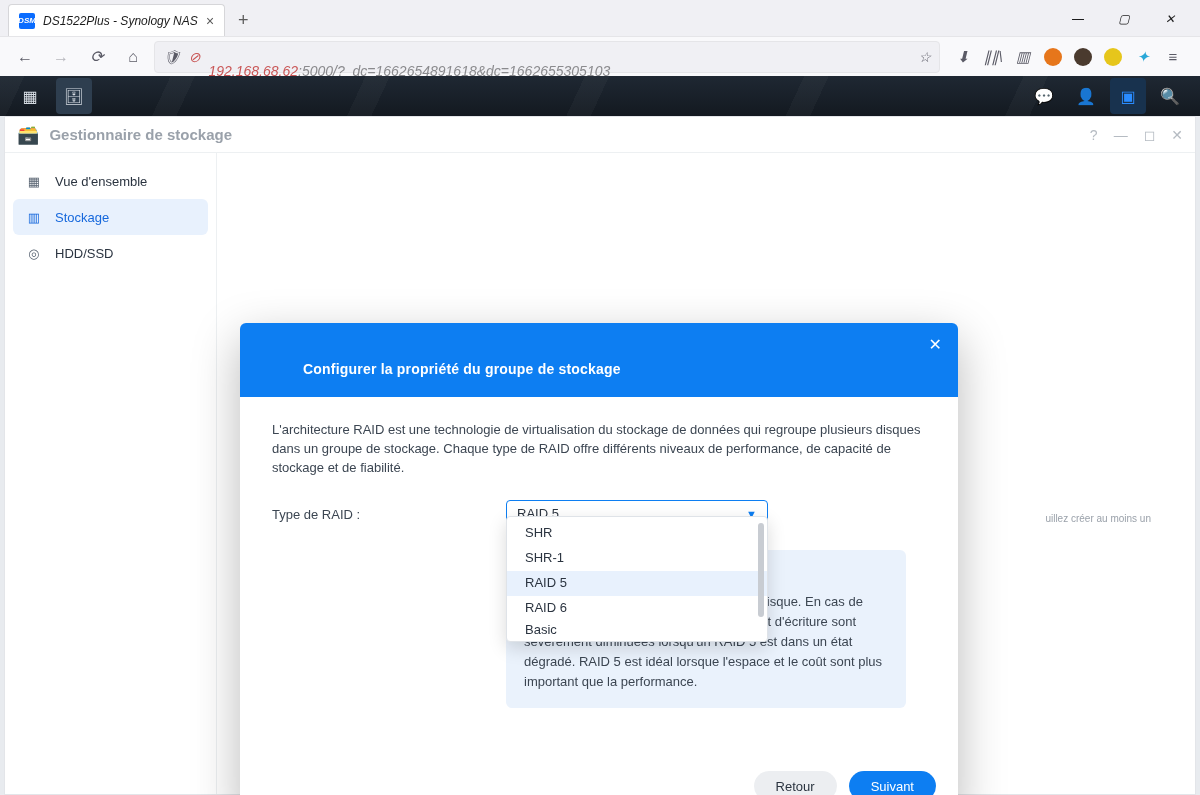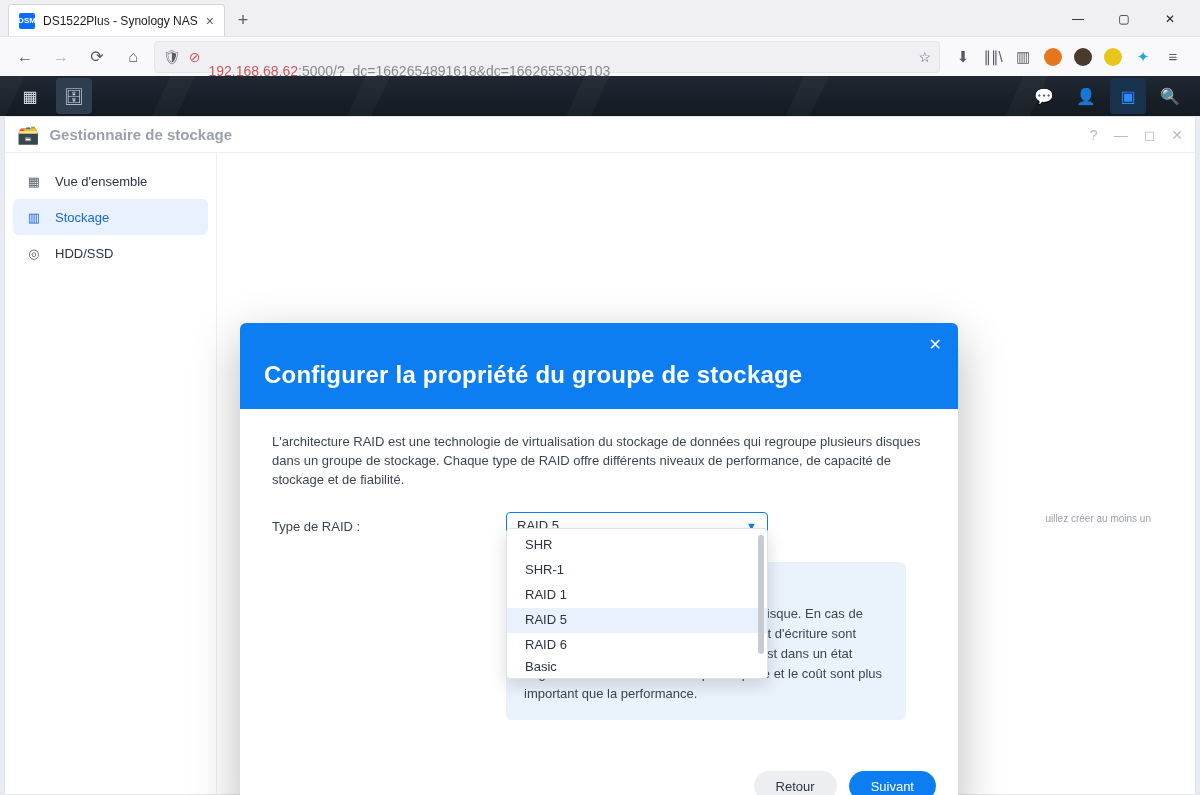--- a/index.html
+++ b/index.html
@@ -1,19 +1,19 @@
 <!DOCTYPE html>
 <html><head>
 <meta charset="utf-8">
 <style>
 * { margin:0; padding:0; box-sizing:border-box; font-family:"Segoe UI",Verdana,Arial,sans-serif; }
 html,body { width:1200px; height:795px; overflow:hidden; background:#fff; }
 
 
-.browser-chrome { background:#f0f0f4; }
+.browser-chrome { background:#f0f0f4;font-style:italic; }
 .tab-strip { height:36px; display:flex; align-items:flex-end; padding:0 8px; }
 .tab { height:32px; background:#fff; border:1px solid #d6d6d9; border-bottom:none; border-radius:4px 4px 0 0;
        display:flex; align-items:center; padding:0 10px; min-width:190px; font-size:12px; gap:8px; color:#1b1b1b; }
 .favicon { width:16px; height:16px; background:#0a6cff; color:#fff; font-size:8px; font-weight:bold;
            display:flex; align-items:center; justify-content:center; border-radius:2px; }
 .tab-close { margin-left:auto; font-size:14px; color:#5b5b5b; cursor:pointer; }
 .new-tab { width:28px; height:28px; display:flex; align-items:center; justify-content:center; font-size:18px; color:#5b5b5b; cursor:pointer; margin:0 2px 2px 4px; }
 .window-controls { margin-left:auto; display:flex; gap:2px; margin-bottom:2px; }
 .window-controls span { width:44px; height:30px; display:flex; align-items:center; justify-content:center; font-size:12px; color:#1b1b1b; }
 
@@ -58,21 +58,21 @@
 
 .content { flex:1; position:relative; background:#fff; padding:40px 36px; overflow:hidden; }
 .bg-hint { position:absolute; right:44px; top:360px; color:#9aa1aa; font-size:10px; }
 
 
 .modal { position:absolute; left:240px; top:207px; width:718px; height:492px; background:#fff; border-radius:6px;
          box-shadow:0 16px 48px rgba(0,0,0,.28); display:flex; flex-direction:column; overflow:hidden; }
 .modal-hdr { background:#0d7ef2; color:#fff; padding:14px 24px 20px; }
 .modal-subtitle { font-size:13px; font-weight:600; opacity:.95; }
 .modal-close { position:absolute; right:16px; top:12px; color:#fff; font-size:16px; cursor:pointer; }
-.modal-title { font-size:24px; font-weight:700; margin-top:24px; letter-spacing:.2px; }
+.modal-title { font-size:14px; font-weight:700; margin-top:24px; letter-spacing:.2px;margin-left:39px; }
 .modal-body { flex:1; padding:24px 32px 12px; overflow-y:auto; position:relative; font-size:13px; color:#3c4652; line-height:1.45; }
 .modal-body::-webkit-scrollbar { width:8px; }
 .modal-body::-webkit-scrollbar-thumb { background:#c8ccd2; border-radius:4px; }
 
 .field-row { display:flex; align-items:flex-start; margin-top:22px; gap:24px; }
 .field-label { width:210px; padding-top:6px; }
 .select { position:relative; width:262px; }
 .select-box { height:30px; border:1px solid #0d7ef2; border-radius:4px; display:flex; align-items:center; padding:0 10px;
               font-size:13px; color:#2b3440; cursor:pointer; background:#fff; }
 .select-box .caret { margin-left:auto; color:#0d7ef2; font-size:11px; }
@@ -190,21 +190,20 @@
       <div class="field-row">
         <div class="field-label">Type de RAID :</div>
         <div class="select">
           <div class="select-box">
             <span>RAID 5</span>
             <span class="caret">▼</span>
           </div>
           <div class="dropdown" id="dropdown">
               <div class="dd-item">SHR</div>
               <div class="dd-item">SHR-1</div>
-              <div class="dd-item">RAID 1</div>
               <div class="dd-item selected">RAID 5</div>
               <div class="dd-item">RAID 6</div>
               <div class="dd-item clipped">Basic</div>
             </div>
         </div>
       </div>
 
       <div class="desc-box">
         <div class="desc-title">RAID 5</div>
         <div>mente la performance m de trois disques. isque. En cas de défaillant sont r les disques restants. ure et d'écriture sont sévèrement diminuées lorsqu'un RAID 5 est dans un état dégradé. RAID 5 est idéal lorsque l'espace et le coût sont plus important que la performance.</div>

